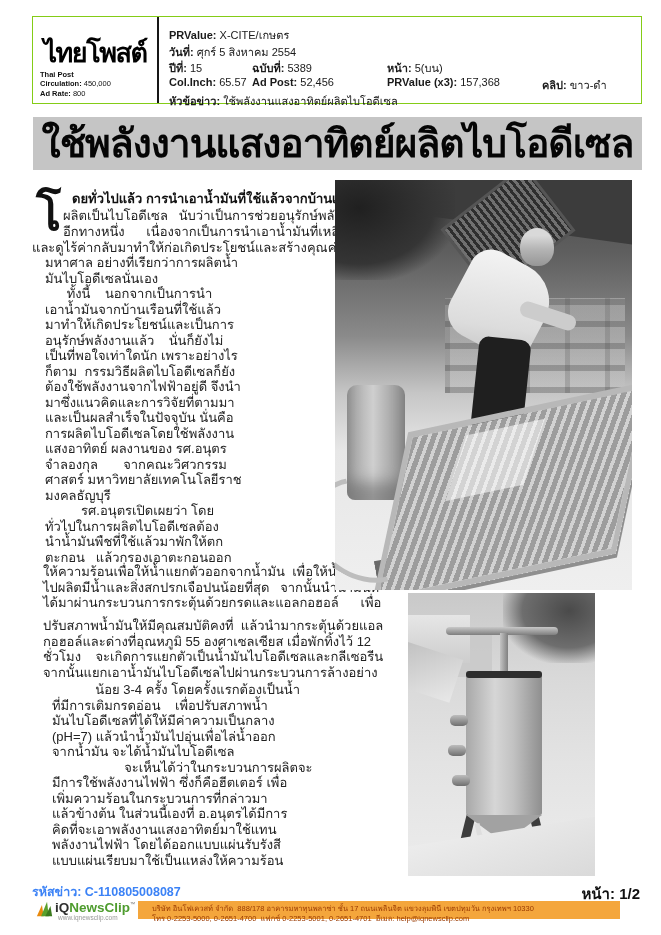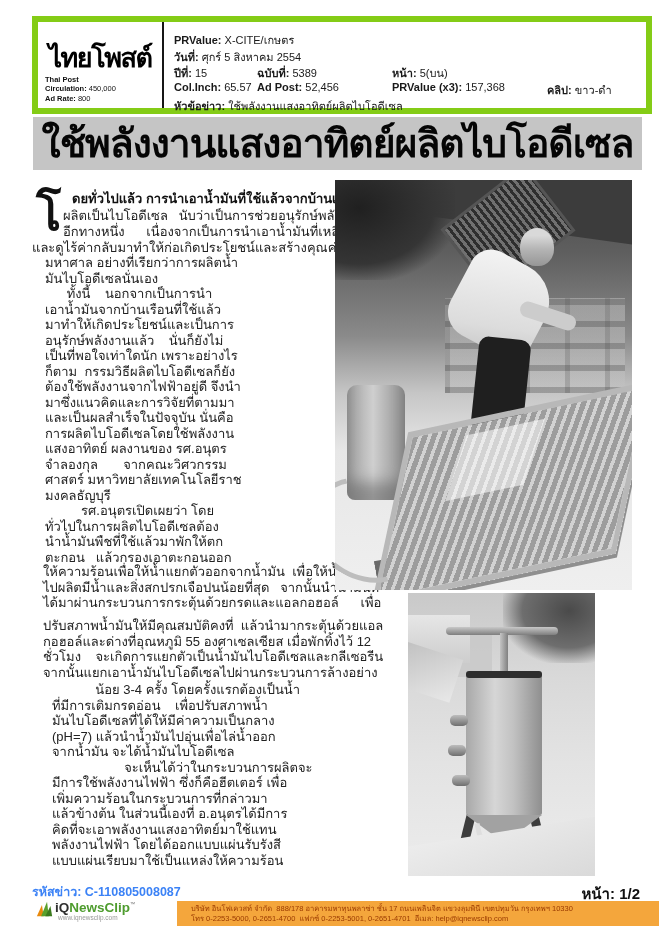--- a/index.html
+++ b/index.html
@@ -3,21 +3,21 @@
 <meta charset="utf-8">
 <style>
   html,body { margin:0; padding:0; background:#ffffff; }
   .page {
     position:relative; width:661px; height:935px; overflow:hidden;
     background:#ffffff; font-family:"Liberation Sans","DejaVu Sans",sans-serif; color:#1a1a1a;
   }
   .abs { position:absolute; }
 
   
-  .header-box { left:32px; top:16px; width:608px; height:86px; border:6px solid #84cc16; }
+  .header-box { left:32px; top:16px; width:608px; height:86px; border:1px solid #84cc16; }
   .logo-cell { position:absolute; left:0; top:0; bottom:0; width:124px; border-right:2px solid #161616; }
   .np-logo { margin-top:14px; text-align:center; font-size:27px; font-weight:800; letter-spacing:-1.5px; color:#000; }
   .np-stats { position:absolute; left:7px; bottom:5px; font-size:7.5px; line-height:9.5px; color:#111; }
   .np-stats b { font-weight:700; }
   .meta-cell { position:absolute; left:126px; right:0; top:0; bottom:0; font-size:11px; }
   .meta-row { position:absolute; left:0; right:0; height:16px; white-space:nowrap; }
   .fld { position:absolute; white-space:nowrap; }
   .lbl { font-weight:700; }
   .f1 { left:10px; }  .f2 { left:93px; }  .f3 { left:228px; }  .f4 { left:383px; }
   .r1 { top:9px; } .r2 { top:25.5px; } .r3 { top:42px; } .r4 { top:58.5px; } .r5 { top:75px; }
@@ -77,21 +77,21 @@
   .p2-leg1 { position:absolute; left:52px; top:218px; width:9px; height:62px; background:#3d3d3d; transform:rotate(14deg); }
   .p2-leg2 { position:absolute; left:128px; top:218px; width:9px; height:62px; background:#3d3d3d; transform:rotate(-14deg); }
   .p2-hose { position:absolute; left:60px; top:170px; width:150px; height:120px; border:5px solid #dedede; border-radius:50%; border-top-color:transparent; border-left-color:transparent; transform:rotate(40deg); }
   .p2-fore { position:absolute; left:-20px; top:238px; width:240px; height:70px; background:linear-gradient(170deg,#ededed,#d6d6d6); transform:rotate(-9deg); }
 
   
   .code-left  { left:32px; top:882px; font-size:12.5px; font-weight:700; color:#3b82f6; }
   .code-right { right:21px; top:882px; font-size:15px; font-weight:700; color:#111; }
 
   
-  .orange-bar { left:138px; top:901px; width:482px; height:25px; background:#f4a63c;margin-left:39px; }
+  .orange-bar { left:138px; top:901px; width:482px; height:18px; background:#f4a63c; }
   .bar-text { margin:3px 0 0 14px; font-size:7.5px; line-height:10px; color:#9a3a00; white-space:pre; }
   .iq-block { left:36px; top:897px; width:102px; height:32px; background:#ffffff; }
   .iq-row { position:absolute; left:0; top:1px; white-space:nowrap; }
   .iq-i { color:#2f2f2f; font-weight:800; font-size:13.5px; }
   .iq-g { color:#4e9c2e; font-weight:800; font-size:13.5px; }
   .iq-tm { color:#777; font-size:5.5px; vertical-align:super; }
   .iq-url { position:absolute; left:22px; top:17px; font-size:6.5px; color:#999; }
 </style>
 </head>
 <body>

